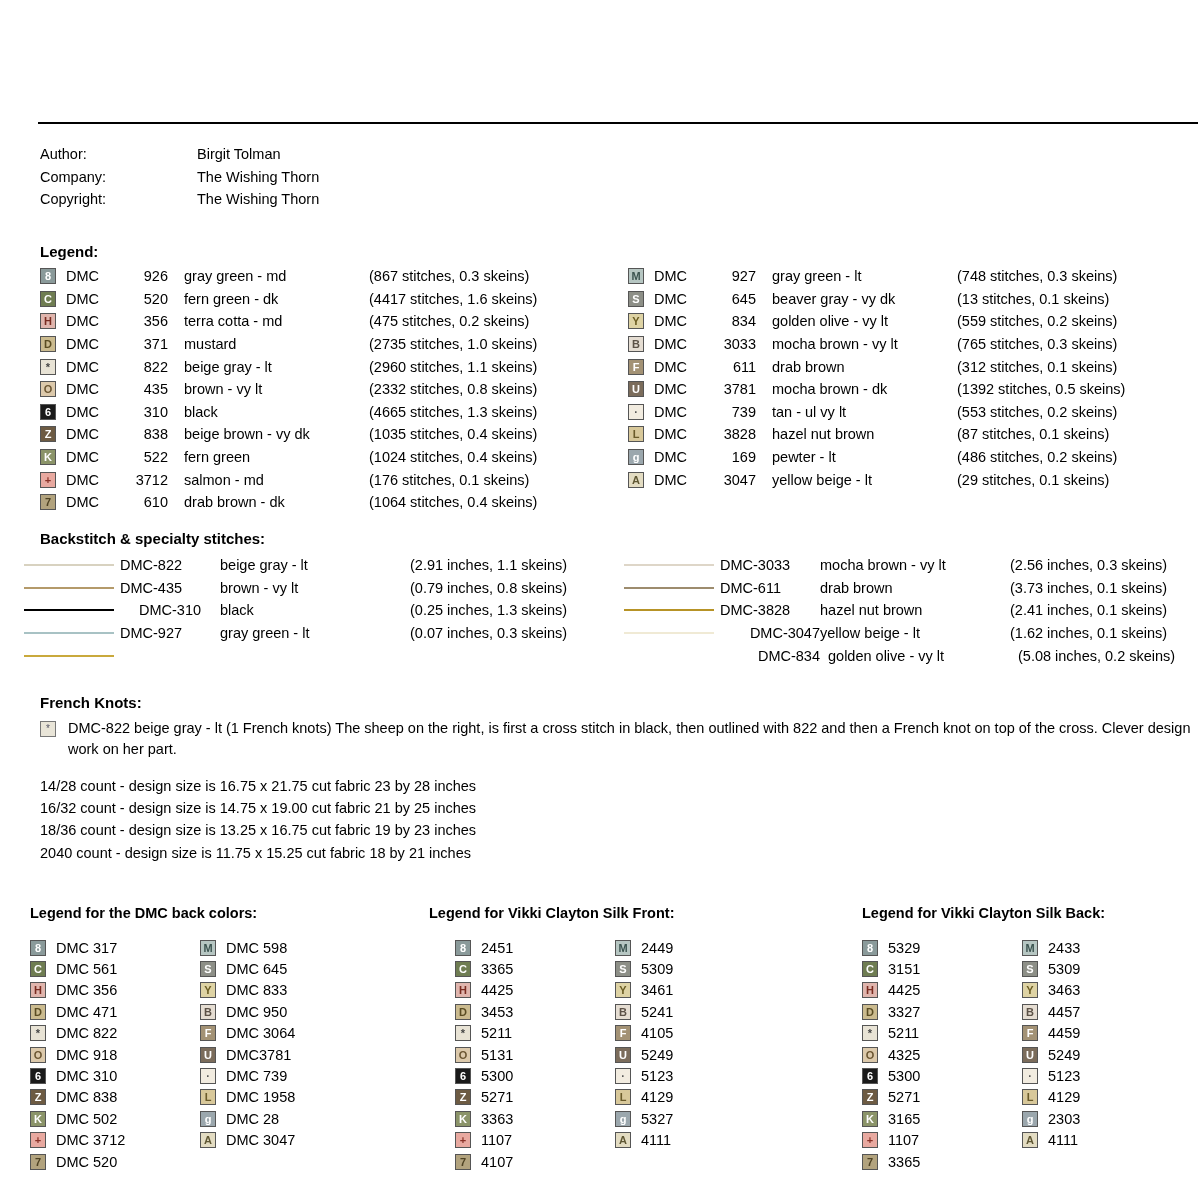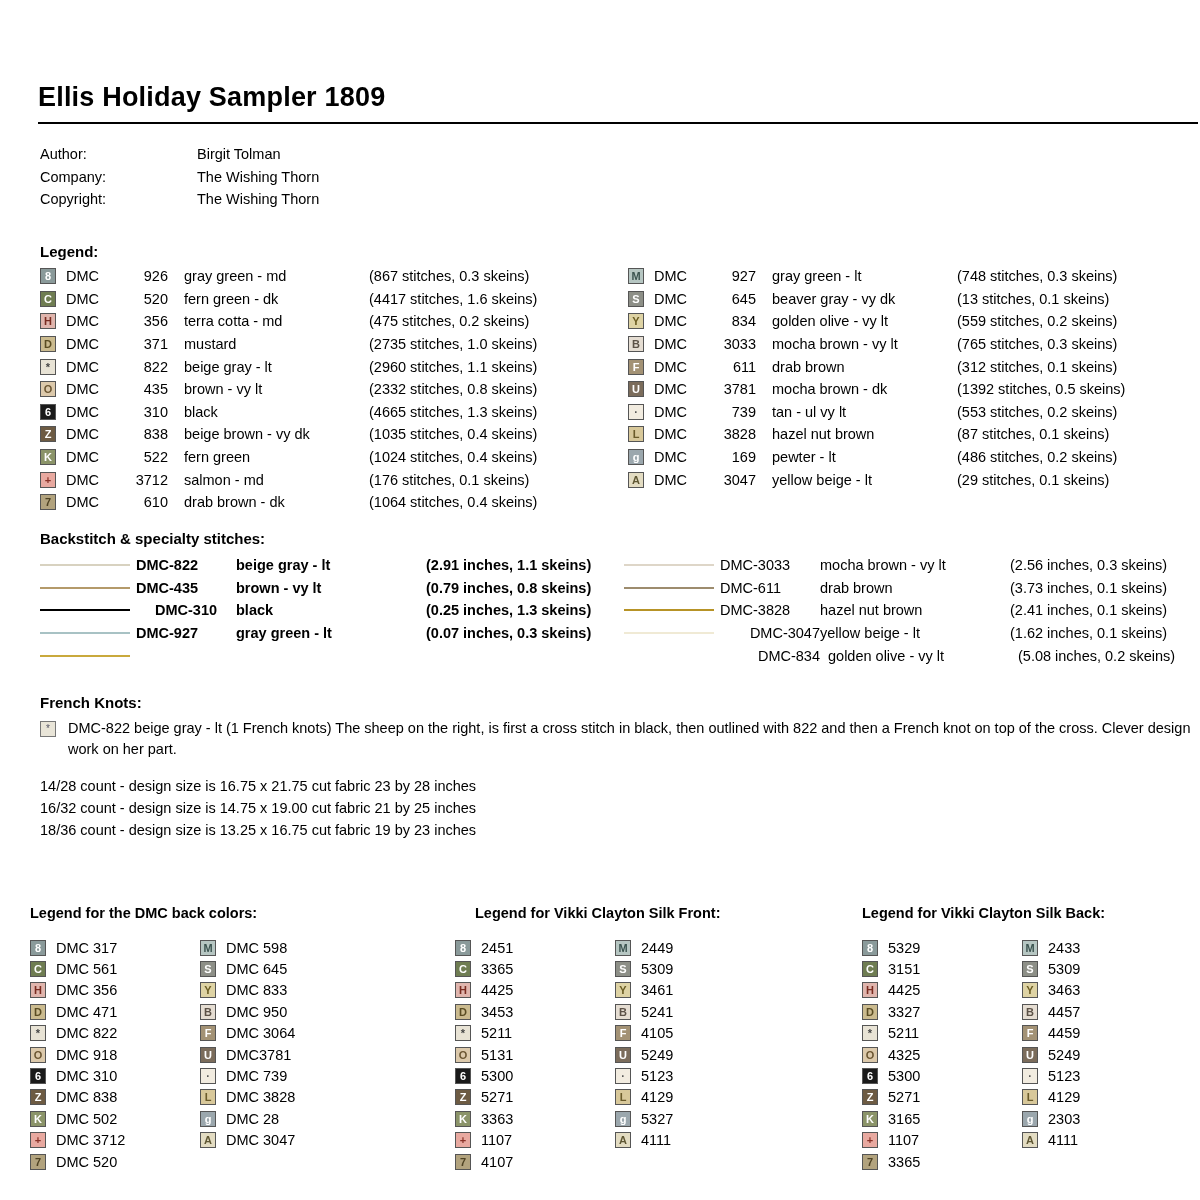--- a/index.html
+++ b/index.html
@@ -146,21 +146,20 @@
     align-items: center;
     height: 21.4px;
   }
   .bl-txt { white-space: pre; }
 </style>
 </head>
 <body>
 
 <div class="page">
 
-  <div class="title">Ellis Holiday  Sampler 1809</div>
   <div class="title-rule"></div>
 
   <div class="meta" id="meta">
       <div class="meta-row">
         <div class="meta-label">Author:</div>
         <div class="meta-value">Birgit Tolman</div>
       </div>
       <div class="meta-row">
         <div class="meta-label">Company:</div>
         <div class="meta-value">The Wishing Thorn</div>
@@ -318,21 +317,21 @@
       <div class="leg-row">
         <div class="sym" style="background: rgb(227, 220, 194); color: rgb(95, 87, 51);">A</div>
         <div class="c-dmc">DMC</div>
         <div class="c-num">3047</div>
         <div class="c-name">yellow beige - lt</div>
         <div class="c-cnt">(29 stitches, 0.1 skeins)</div>
       </div>
     </div>
 
   <div class="sect-hd" style="left:40px; top:530px;">Backstitch &amp; specialty stitches:</div>
-  <div class="bs" style="left:40px; top:554px;font-weight:bold;" id="bsLeft">
+  <div class="bs" style="left:24px; top:554px;" id="bsLeft">
       <div class="bs-row">
         <div class="bs-line-cell">
           <div class="bs-line" style="border-top-color: rgb(216, 210, 192);"></div>
         </div>
         <div class="bs-code" style="text-align: left;">DMC-822</div>
         <div class="bs-name">beige gray - lt</div>
         <div class="bs-cnt">(2.91 inches, 1.1 skeins)</div>
       </div>
       <div class="bs-row">
         <div class="bs-line-cell">
@@ -413,24 +412,25 @@
     <div class="fk-row">
       <div class="fk-sym">*</div>
       <div class="fk-text">DMC-822  beige gray - lt   (1 French knots) The sheep on the right, is first a cross stitch in black, then outlined with 822 and then a French knot on top of the cross. Clever design work on her part.</div>
     </div>
   </div>
 
   <div class="sizes" style="left:40px; top:775px;" id="sizes">
       <div>14/28 count - design size is 16.75 x 21.75 cut fabric 23 by 28 inches</div>
       <div>16/32 count - design size is 14.75 x 19.00 cut fabric 21 by 25 inches</div>
       <div>18/36 count - design size is 13.25 x 16.75 cut fabric 19 by 23 inches</div>
+      <div>2040 count - design size is 11.75 x 15.25 cut fabric 18 by 21 inches</div>
     </div>
 
   <div class="bl-hd" style="left:30px; top:905px;">Legend for the DMC back colors:</div>
-  <div class="bl-hd" style="left:475px; top:905px;">Legend for Vikki Clayton Silk Front:</div>
+  <div class="bl-hd" style="left:429px; top:905px;">Legend for Vikki Clayton Silk Front:</div>
   <div class="bl-hd" style="left:862px; top:905px;">Legend for Vikki Clayton Silk Back:</div>
 
   <div class="bl" style="left:30px; top:937px;" id="bCol1">
       <div class="bl-row">
         <div class="sym" style="background: rgb(138, 154, 154); color: rgb(255, 255, 255);">8</div>
         <div class="bl-txt">DMC 317</div>
       </div>
       <div class="bl-row">
         <div class="sym" style="background: rgb(111, 125, 82); color: rgb(255, 255, 255);">C</div>
         <div class="bl-txt">DMC 561</div>
@@ -496,21 +496,21 @@
       <div class="bl-row">
         <div class="sym" style="background: rgb(123, 108, 91); color: rgb(255, 255, 255);">U</div>
         <div class="bl-txt">DMC3781</div>
       </div>
       <div class="bl-row">
         <div class="sym" style="background: rgb(242, 236, 224); color: rgb(85, 85, 85);">·</div>
         <div class="bl-txt">DMC 739</div>
       </div>
       <div class="bl-row">
         <div class="sym" style="background: rgb(216, 200, 154); color: rgb(106, 91, 42);">L</div>
-        <div class="bl-txt">DMC 3828</div>
+        <div class="bl-txt">DMC 1958</div>
       </div>
       <div class="bl-row">
         <div class="sym" style="background: rgb(155, 167, 173); color: rgb(255, 255, 255);">g</div>
         <div class="bl-txt">DMC 28</div>
       </div>
       <div class="bl-row">
         <div class="sym" style="background: rgb(227, 220, 194); color: rgb(95, 87, 51);">A</div>
         <div class="bl-txt">DMC 3047</div>
       </div>
     </div>

